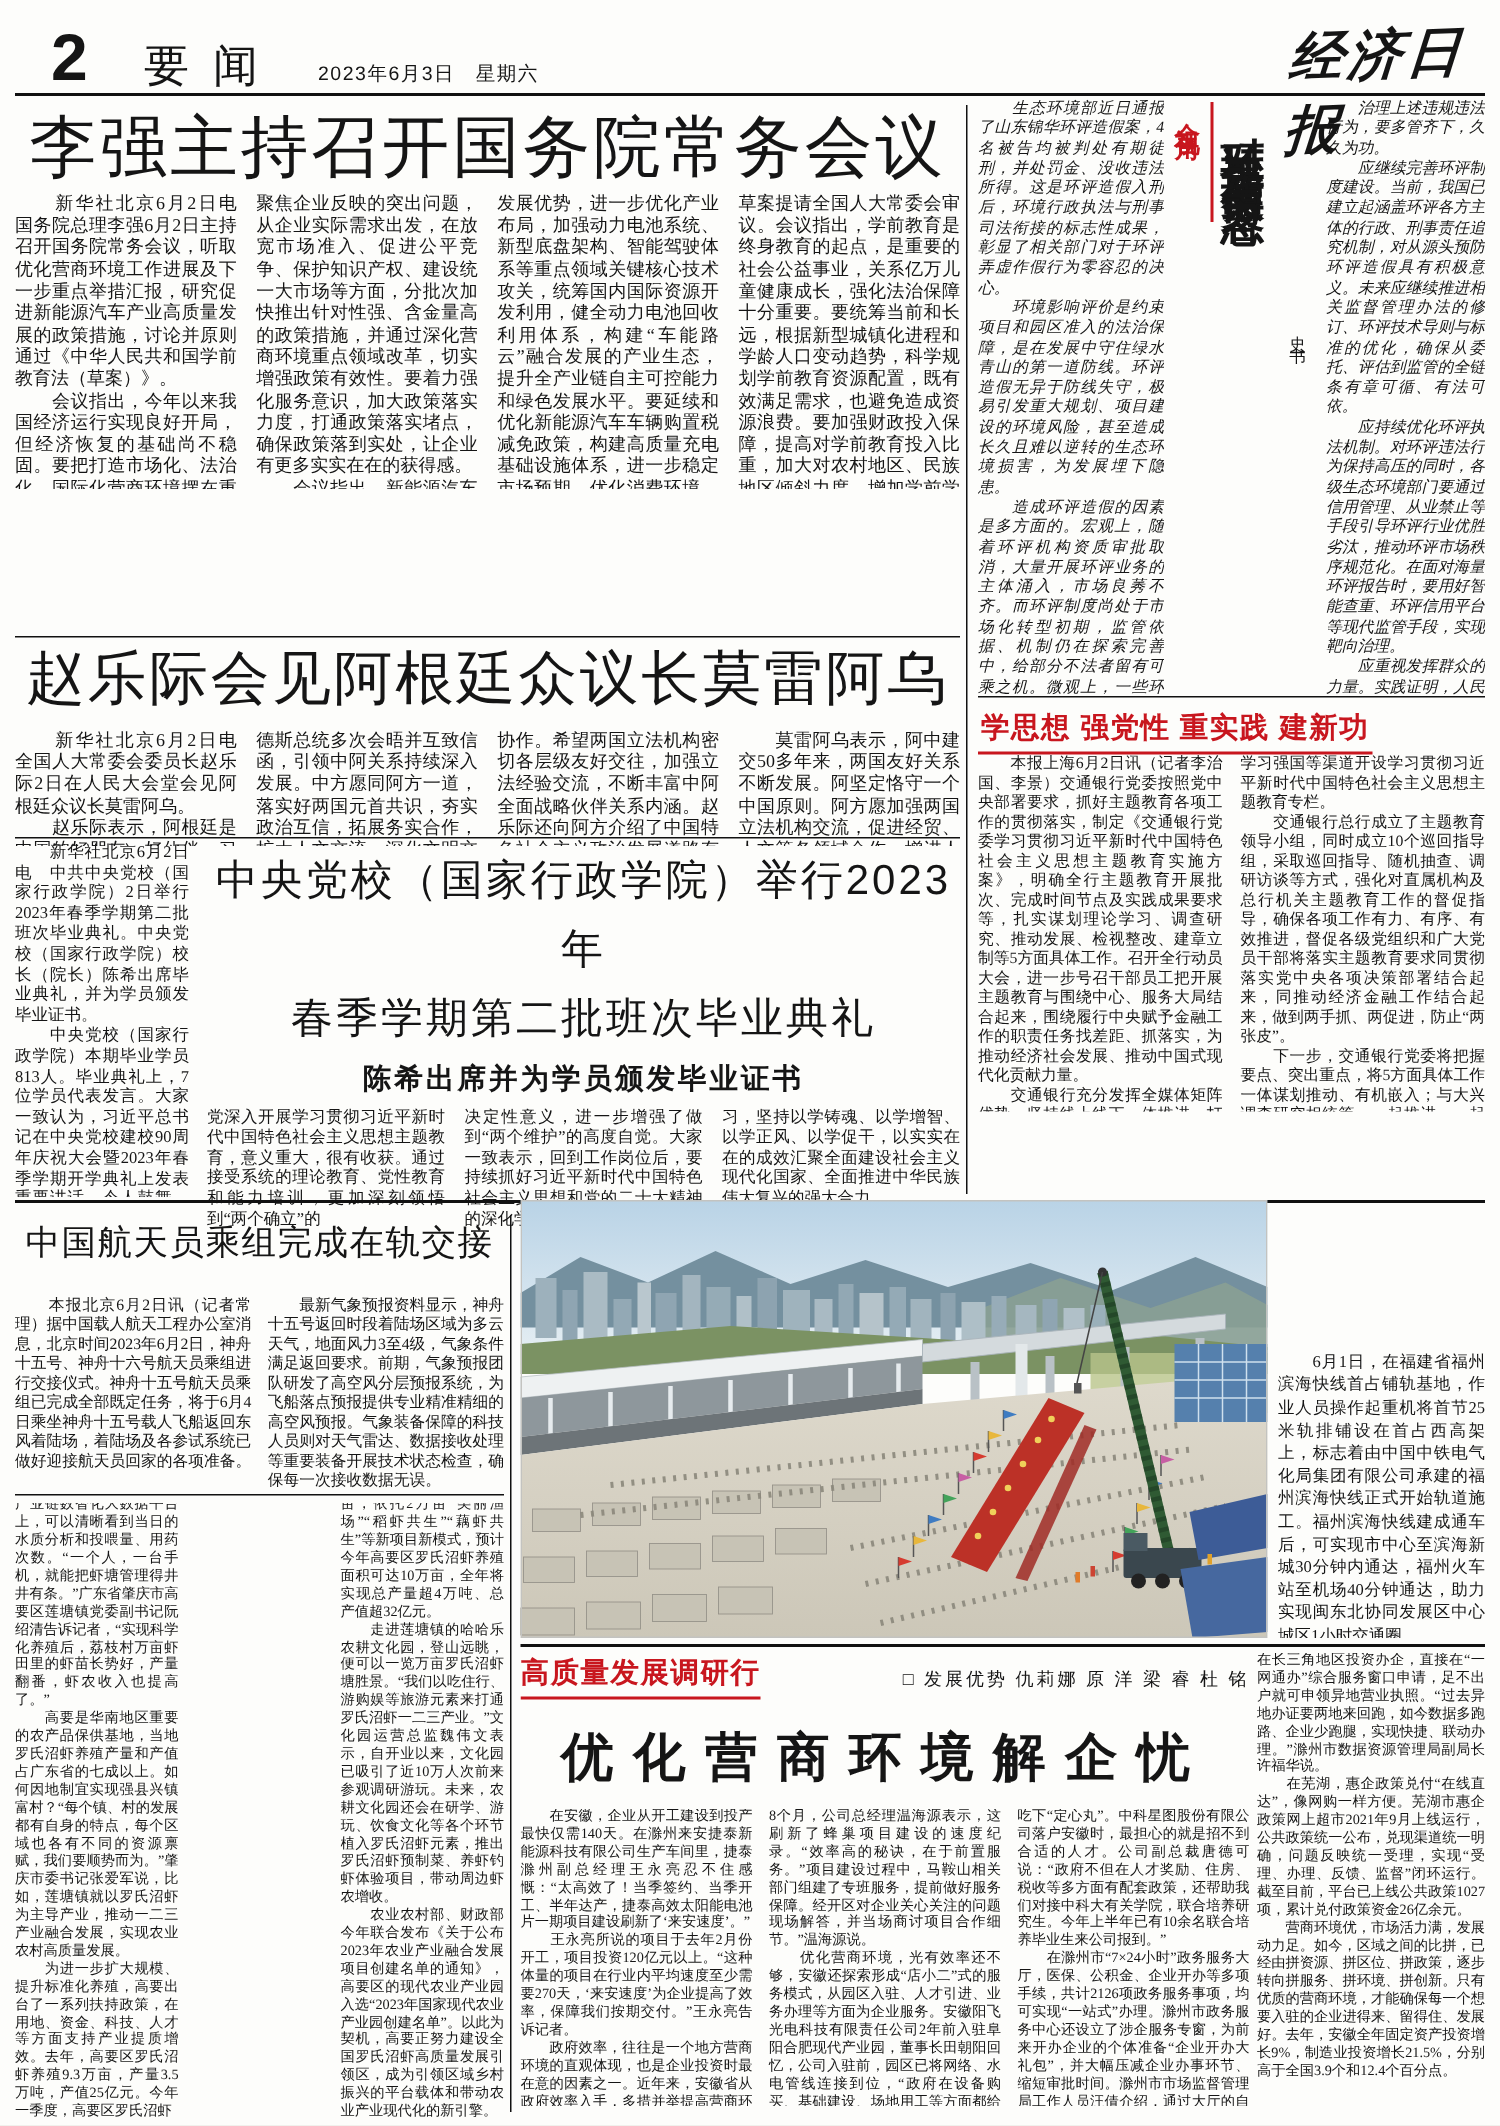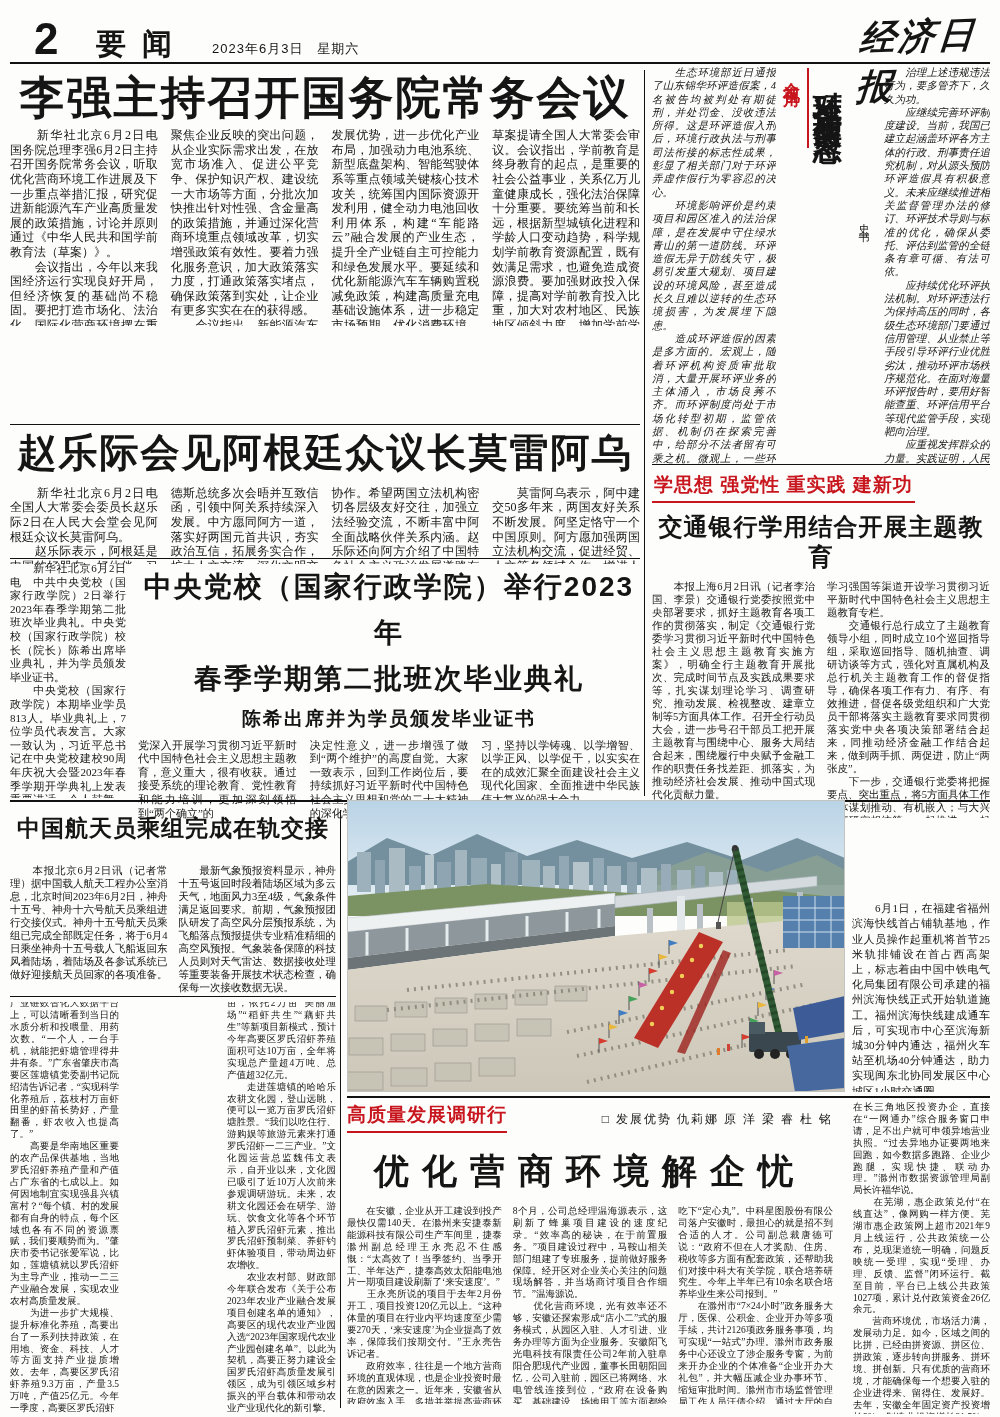--- a/index.html
+++ b/index.html
@@ -14,21 +14,21 @@
   .masthead{left:858px;top:12px;font-size:36px;font-weight:900;font-style:italic;letter-spacing:3px;
             transform:skewX(-6deg) rotate(-2deg);}
   
   .bt{white-space:pre-line;text-align:justify;}
   .cols{display:flex;overflow:hidden;}
   .cols>div{flex:1;text-align:justify;white-space:pre-line;}
   .f12{font-size:12px;line-height:14.6px;}
   .f11{font-size:11px;line-height:13.6px;}
   .f105{font-size:10.5px;line-height:13px;}
   .f95{font-size:9.5px;line-height:11.9px;}
-  .hsans{font-family:"Liberation Sans","DejaVu Sans",sans-serif;font-weight:700;}
+  .hsans{font-family:"Liberation Sans","DejaVu Sans",sans-serif;font-weight:400;}
   
   .a1{left:10px;top:66px;width:630px;height:358px;border-bottom:1.5px solid #111;}
   .a1 h1{margin:4px 0 2px;font-size:45px;line-height:1.25;text-align:center;letter-spacing:2px;}
   .a1 .sub{width:602px;margin:8px auto 9px;font-size:20.5px;font-weight:bold;line-height:1.62;
            text-align:justify;text-indent:2em;}
   .a1 .cols{gap:13px;height:198px;}
   
   .a2{left:10px;top:428px;width:630px;height:130px;border-bottom:1.5px solid #111;}
   .a2 h1{margin:2px 0 9px;font-size:39px;line-height:1.2;text-align:center;letter-spacing:2px;}
   .a2 .cols{gap:13px;height:78px;}
@@ -74,21 +74,21 @@
   .xia-title{position:absolute;left:34px;top:8px;writing-mode:vertical-rl;font-size:34px;font-weight:900;
              font-family:"Liberation Sans",sans-serif;letter-spacing:15px;height:400px;}
   .xia-author{position:absolute;left:84px;top:150px;writing-mode:vertical-rl;font-size:11px;letter-spacing:4px;}
   .vrule-bot{left:340px;top:810px;width:1px;height:598px;}
   
   .photo{left:347px;top:800px;width:498px;height:292px;}
   .caption{left:852px;top:886px;width:138px;height:206px;font-size:11px;line-height:15.2px;
            text-align:justify;white-space:pre-line;overflow:hidden;}
   .photorule{left:347px;top:1096px;width:643px;height:1.5px;}
   
-  .ys{left:347px;top:1102px;width:643px;height:312px;display:flex;gap:20px;overflow:hidden;}
+  .ys{left:347px;top:1102px;width:643px;height:312px;display:flex;gap:5px;overflow:hidden;}
   .ys-main{width:486px;}
   .ys-head{display:flex;justify-content:space-between;align-items:flex-start;}
   .ys-label{color:#c8161e;font-size:19px;font-weight:900;font-family:"Liberation Sans",sans-serif;
             border-bottom:2.5px solid #c8161e;padding-bottom:3px;letter-spacing:1px;}
   .ys-byline{font-size:12px;margin-top:9px;letter-spacing:2px;}
   .ys-main h1{margin:15px 0 11px;font-size:35px;font-weight:900;text-align:center;letter-spacing:13px;}
   .ys-main .cols{gap:11px;height:198px;}
   .ys-col4{flex:1;text-align:justify;white-space:pre-line;overflow:hidden;}
 </style>
 </head>
@@ -157,21 +157,20 @@
       <div class="hp-author">史书一</div>
     </div>
     <div class="c2 ktxt">　　治理上述违规违法行为，要多管齐下，久久为功。
 　　应继续完善环评制度建设。当前，我国已建立起涵盖环评各方主体的行政、刑事责任追究机制，对从源头预防环评造假具有积极意义。未来应继续推进相关监督管理办法的修订、环评技术导则与标准的优化，确保从委托、评估到监管的全链条有章可循、有法可依。
 　　应持续优化环评执法机制。对环评违法行为保持高压的同时，各级生态环境部门要通过信用管理、从业禁止等手段引导环评行业优胜劣汰，推动环评市场秩序规范化。在面对海量环评报告时，要用好智能查重、环评信用平台等现代监管手段，实现靶向治理。
 　　应重视发挥群众的力量。实践证明，人民群众作为环评的利益相关方监督意愿强，近年来多起环评造假案件的曝光均源于群众监督。因此，要进一步提升环评信息公开与群众参与程度，将群众的知情权、监督权、建议权落到实处，让环评在阳光下运行。</div>
   </div>
 
   <div class="abs jh">
     <span class="slogan">学思想 强党性 重实践 建新功</span>
-    <h1>交通银行学用结合开展主题教育</h1>
     <div class="cols f105">
       <div>　　本报上海6月2日讯（记者李治国、李景）交通银行党委按照党中央部署要求，抓好主题教育各项工作的贯彻落实，制定《交通银行党委学习贯彻习近平新时代中国特色社会主义思想主题教育实施方案》，明确全行主题教育开展批次、完成时间节点及实践成果要求等，扎实谋划理论学习、调查研究、推动发展、检视整改、建章立制等5方面具体工作。召开全行动员大会，进一步号召干部员工把开展主题教育与围绕中心、服务大局结合起来，围绕履行中央赋予金融工作的职责任务找差距、抓落实，为推动经济社会发展、推动中国式现代化贡献力量。
 　　交通银行充分发挥全媒体矩阵优势，坚持线上线下一体推进，打造“声、视、报”多维宣传模式，全方位掀起学习贯彻主题教育热潮，推动主题教育入脑入心。目前，已在集团内网、内刊、培训平台、官方微信、</div>
       <div>学习强国等渠道开设学习贯彻习近平新时代中国特色社会主义思想主题教育专栏。
 　　交通银行总行成立了主题教育领导小组，同时成立10个巡回指导组，采取巡回指导、随机抽查、调研访谈等方式，强化对直属机构及总行机关主题教育工作的督促指导，确保各项工作有力、有序、有效推进，督促各级党组织和广大党员干部将落实主题教育要求同贯彻落实党中央各项决策部署结合起来，同推动经济金融工作结合起来，做到两手抓、两促进，防止“两张皮”。
 　　下一步，交通银行党委将把握要点、突出重点，将5方面具体工作一体谋划推动、有机嵌入；与大兴调查研究相统筹，一起推进、一起落实，推动解决一批发展所需、改革所急、基层所盼、民心所向的问题，以推动高质量发展、满足人民群众金融需求的新成效，检验主题教育成果。</div>
     </div>
   </div>
 
   <div class="abs rule bigrule"></div>

